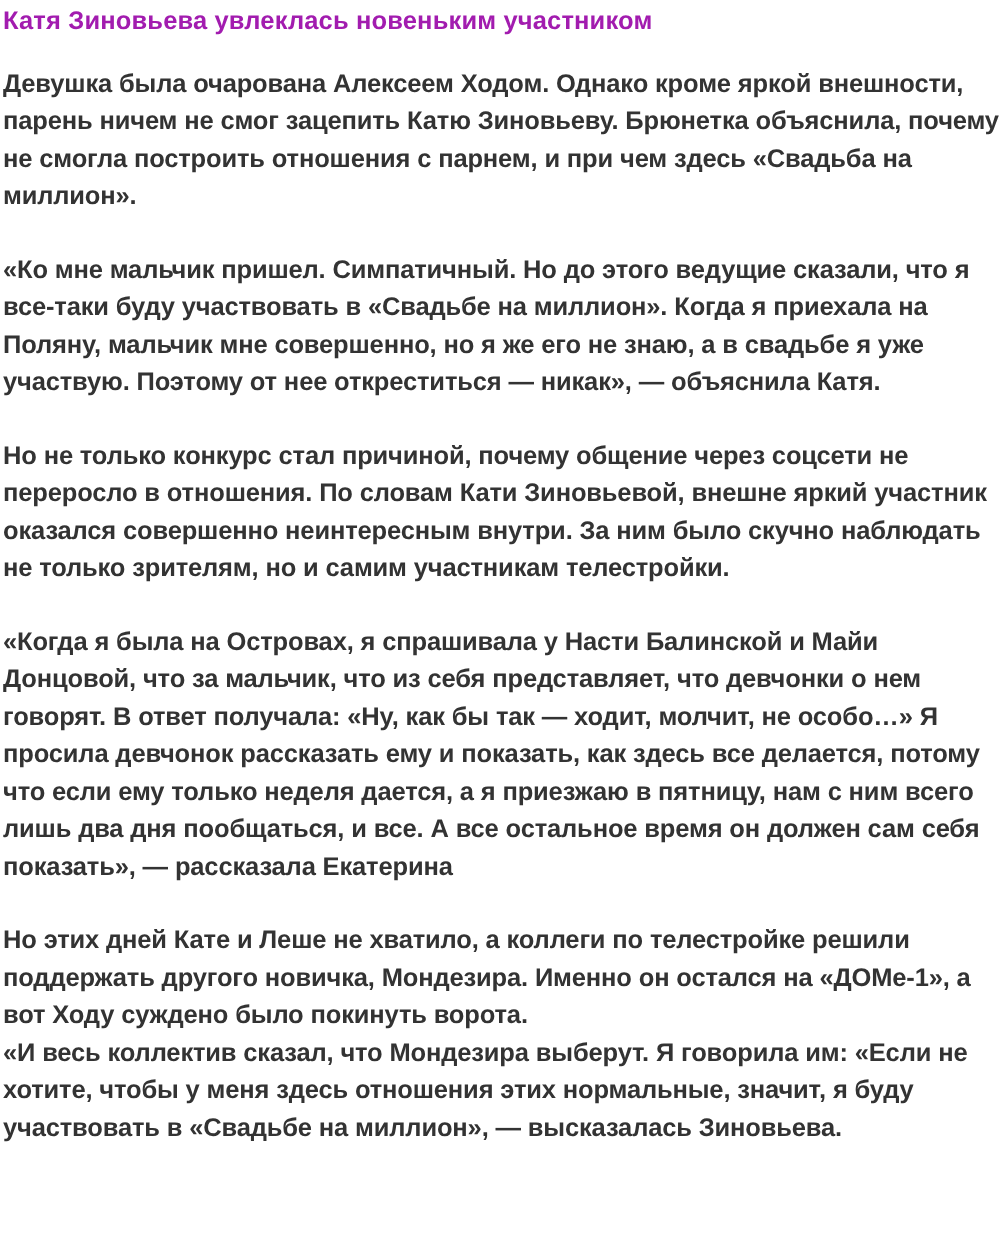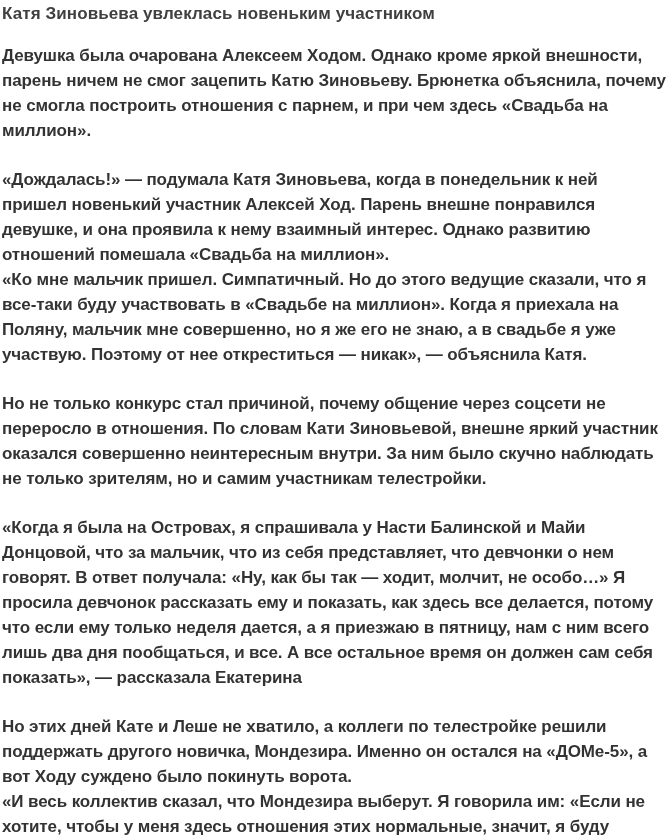--- a/index.html
+++ b/index.html
@@ -17,21 +17,21 @@
     color: #333333;
     -webkit-font-smoothing: antialiased;
   }
   .article {
     padding: 2px 3px 0 2px;
   }
   .article-title {
     font-size: 17px;
     font-weight: 700;
     line-height: 23px;
-    color: #404040;
+    color: #a21caf;
     margin: 0 0 18px 0;
     letter-spacing: 0.1px;
   }
   .block {
     margin: 0 0 24px 0;
   }
   .block:last-child {
     margin-bottom: 0;
   }
   .block p {
@@ -45,30 +45,29 @@
 
 <main class="article">
 
   <h1 class="article-title">Катя Зиновьева увлеклась новеньким участником</h1>
 
   <section class="block">
     <p>Девушка была очарована Алексеем Ходом. Однако кроме яркой внешности, парень ничем не смог зацепить Катю Зиновьеву. Брюнетка объяснила, почему не смогла построить отношения с парнем, и при чем здесь «Свадьба на миллион».</p>
   </section>
 
   <section class="block">
-    <p>«Дождалась!» — подумала Катя Зиновьева, когда в понедельник к ней пришел новенький участник Алексей Ход. Парень внешне понравился девушке, и она проявила к нему взаимный интерес. Однако развитию отношений помешала «Свадьба на миллион».</p>
     <p>«Ко мне мальчик пришел. Симпатичный. Но до этого ведущие сказали, что я все-таки буду участвовать в «Свадьбе на миллион». Когда я приехала на Поляну, мальчик мне совершенно, но я же его не знаю, а в свадьбе я уже участвую. Поэтому от нее откреститься — никак», — объяснила Катя.</p>
   </section>
 
   <section class="block">
     <p>Но не только конкурс стал причиной, почему общение через соцсети не переросло в отношения. По словам Кати Зиновьевой, внешне яркий участник оказался совершенно неинтересным внутри. За ним было скучно наблюдать не только зрителям, но и самим участникам телестройки.</p>
   </section>
 
   <section class="block">
     <p>«Когда я была на Островах, я спрашивала у Насти Балинской и Майи Донцовой, что за мальчик, что из себя представляет, что девчонки о нем говорят. В ответ получала: «Ну, как бы так — ходит, молчит, не особо…» Я просила девчонок рассказать ему и показать, как здесь все делается, потому что если ему только неделя дается, а я приезжаю в пятницу, нам с ним всего лишь два дня пообщаться, и все. А все остальное время он должен сам себя показать», — рассказала Екатерина</p>
   </section>
 
   <section class="block">
-    <p>Но этих дней Кате и Леше не хватило, а коллеги по телестройке решили поддержать другого новичка, Мондезира. Именно он остался на «ДОМе-5», а вот Ходу суждено было покинуть ворота.</p>
+    <p>Но этих дней Кате и Леше не хватило, а коллеги по телестройке решили поддержать другого новичка, Мондезира. Именно он остался на «ДОМе-1», а вот Ходу суждено было покинуть ворота.</p>
     <p>«И весь коллектив сказал, что Мондезира выберут. Я говорила им: «Если не хотите, чтобы у меня здесь отношения этих нормальные, значит, я буду участвовать в «Свадьбе на миллион», — высказалась Зиновьева.</p>
   </section>
 
 </main>
 
 </body></html>

